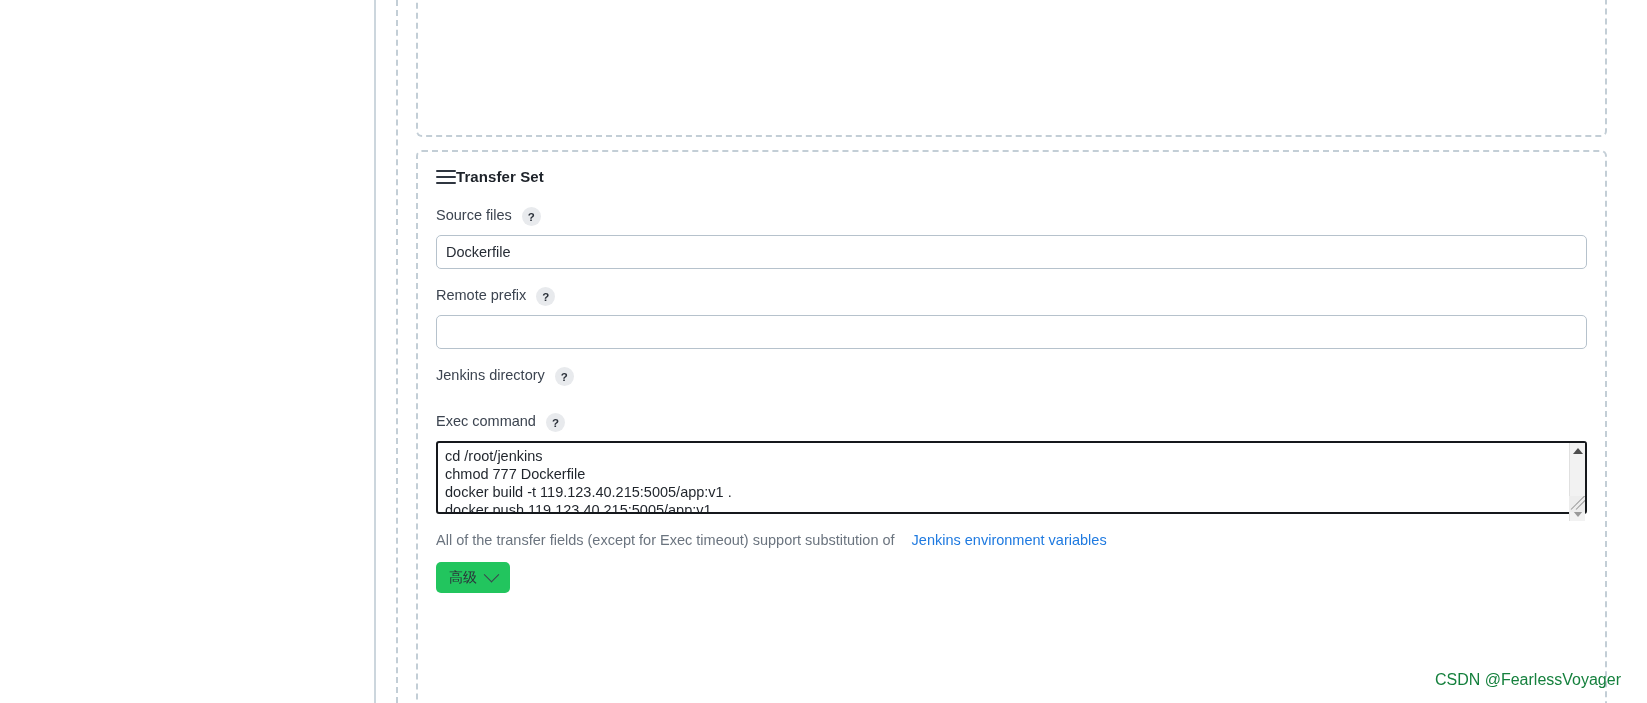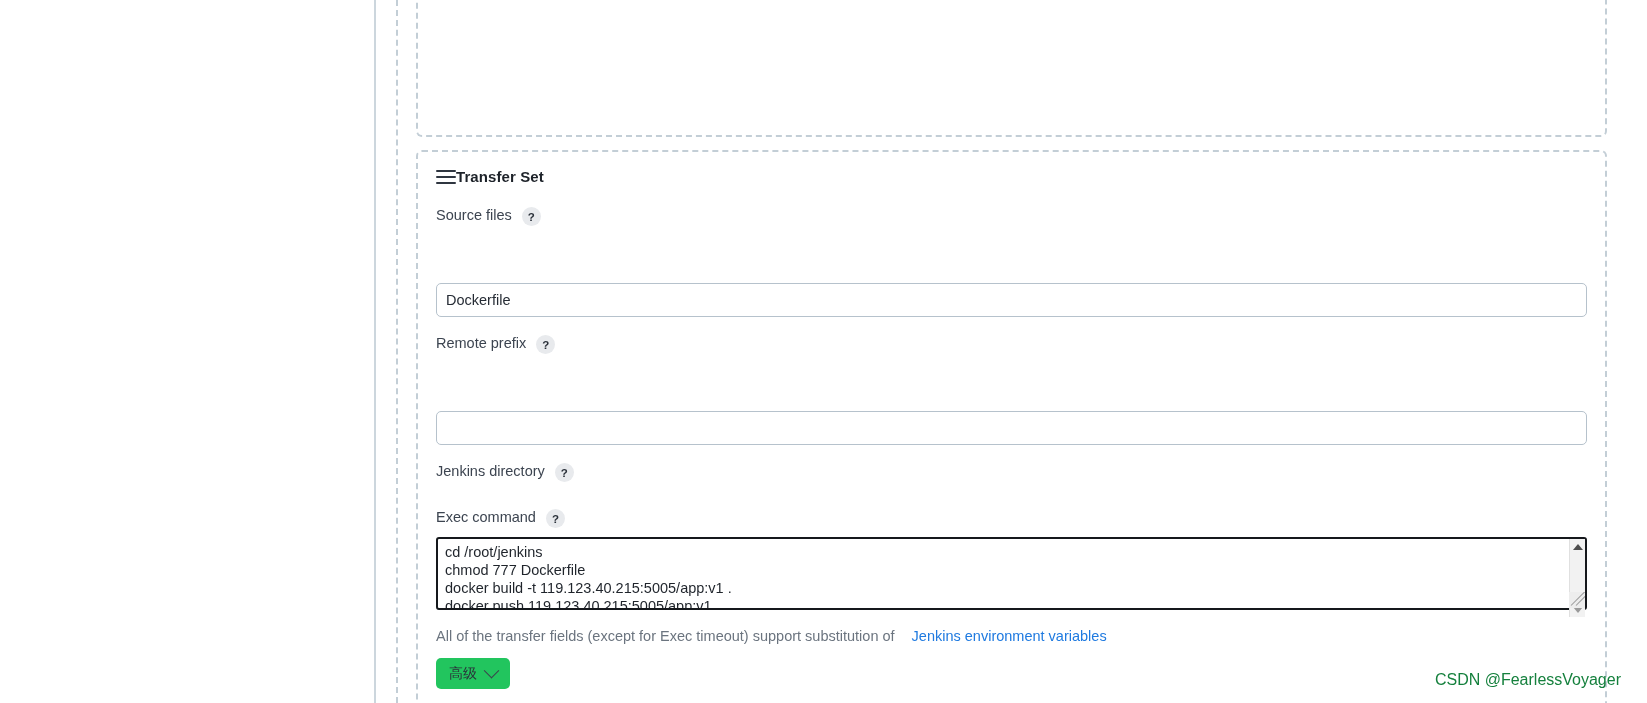--- a/index.html
+++ b/index.html
@@ -96,21 +96,20 @@
     width: 100%;
     height: 34px;
     padding: 0 9px;
     font-family: "Liberation Sans", sans-serif;
     font-size: 14.5px;
     color: #262c35;
     background: #ffffff;
     border: 1px solid #b6c2cc;
     border-radius: 5px;
     outline: none;
-    margin-top: 48px;
   }
 
   
   .ta-wrap { position: relative; width: 100%; }
   .exec-area {
     display: block;
     width: 100%;
     height: 73px;
     padding: 4px 22px 4px 7px;
     font-family: "Liberation Sans", sans-serif;

